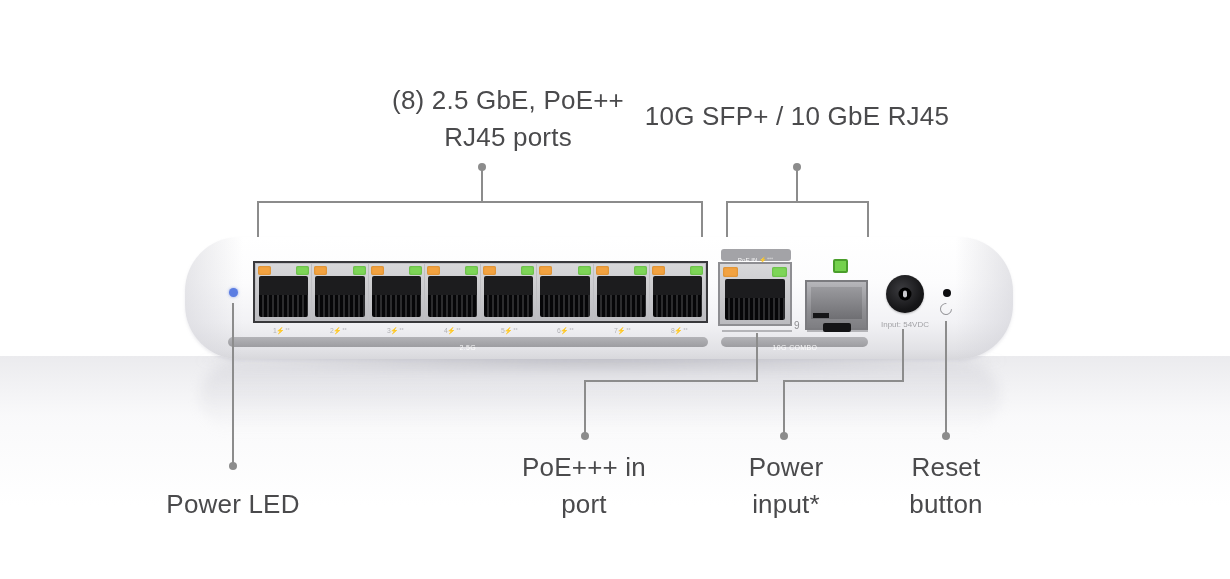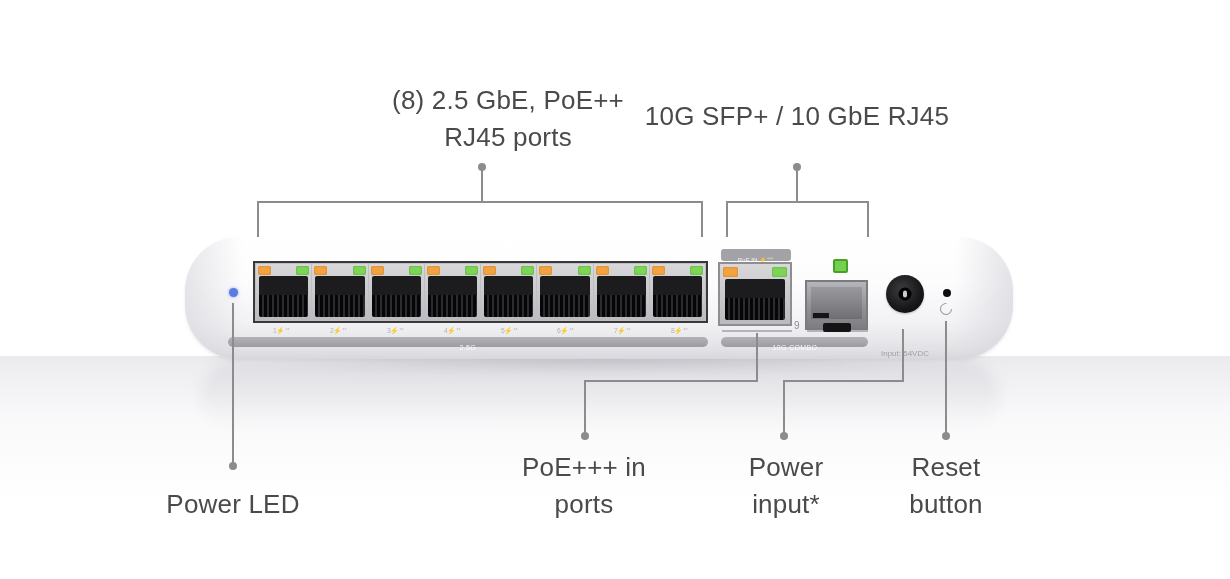--- a/index.html
+++ b/index.html
@@ -77,21 +77,21 @@
   .sfp-latch{position:absolute;left:50%;bottom:-4px;transform:translateX(-50%);width:28px;height:9px;
     background:#141416;border-radius:2px;}
   
   .power-jack{position:absolute;left:886px;top:275px;width:38px;height:38px;z-index:3;border-radius:50%;
     background:radial-gradient(circle at 42% 38%,#3c3c40 0%,#161618 62%,#0c0c0e 100%);
     box-shadow:0 1px 2px rgba(0,0,0,.25);}
   .power-jack::before{content:"";position:absolute;left:50%;top:50%;width:13px;height:13px;border-radius:50%;
     transform:translate(-50%,-50%);background:#000;}
   .power-jack::after{content:"";position:absolute;left:50%;top:50%;width:4px;height:7px;border-radius:2px;
     transform:translate(-50%,-50%);background:#c9c9cd;}
-  .power-label{position:absolute;left:905px;top:314px;z-index:3;transform:translateX(-50%);text-align:right;margin-top:29px;}
+  .power-label{position:absolute;left:905px;top:314px;z-index:3;transform:translateX(-50%);text-align:right;}
   .power-label span{display:inline-block;font-size:10px;color:#a2a2a6;transform:scale(.8);white-space:nowrap;}
   .reset-hole{position:absolute;left:943px;top:289px;width:8px;height:8px;z-index:3;border-radius:50%;background:#0d0d0f;}
   .reset-arrow{position:absolute;left:940px;top:303px;width:12px;height:12px;z-index:3;border-radius:50%;
     border:1.6px solid #96969a;border-top-color:transparent;box-sizing:border-box;transform:rotate(48deg);}
   .sys-led{position:absolute;left:229px;top:288px;width:9px;height:9px;z-index:3;border-radius:50%;
     background:var(--system-led-blue);box-shadow:0 0 3px rgba(91,125,226,.7);}
   
   .vline{position:absolute;width:2px;background:var(--callout-line);z-index:4;}
   .hline{position:absolute;height:2px;background:var(--callout-line);z-index:4;}
   .bracket{position:absolute;height:36px;z-index:4;border:2px solid var(--callout-line);border-bottom:none;box-sizing:border-box;}
@@ -227,21 +227,21 @@
   <div class="dot" style="left:780px;top:432px;"></div>
 
   <div class="vline" style="left:945px;top:321px;height:114px;"></div>
   <div class="dot" style="left:942px;top:432px;"></div>
 
   <div class="callout-label" style="left:233px;top:486px;">
     <div>Power LED</div>
   </div>
   <div class="callout-label" style="left:584px;top:449px;">
     <div>PoE+++ in</div>
-    <div>ports</div>
+    <div>port</div>
   </div>
   <div class="callout-label" style="left:786px;top:449px;">
     <div>Power</div>
     <div>input*</div>
   </div>
   <div class="callout-label" style="left:946px;top:449px;">
     <div>Reset</div>
     <div>button</div>
   </div>
 

